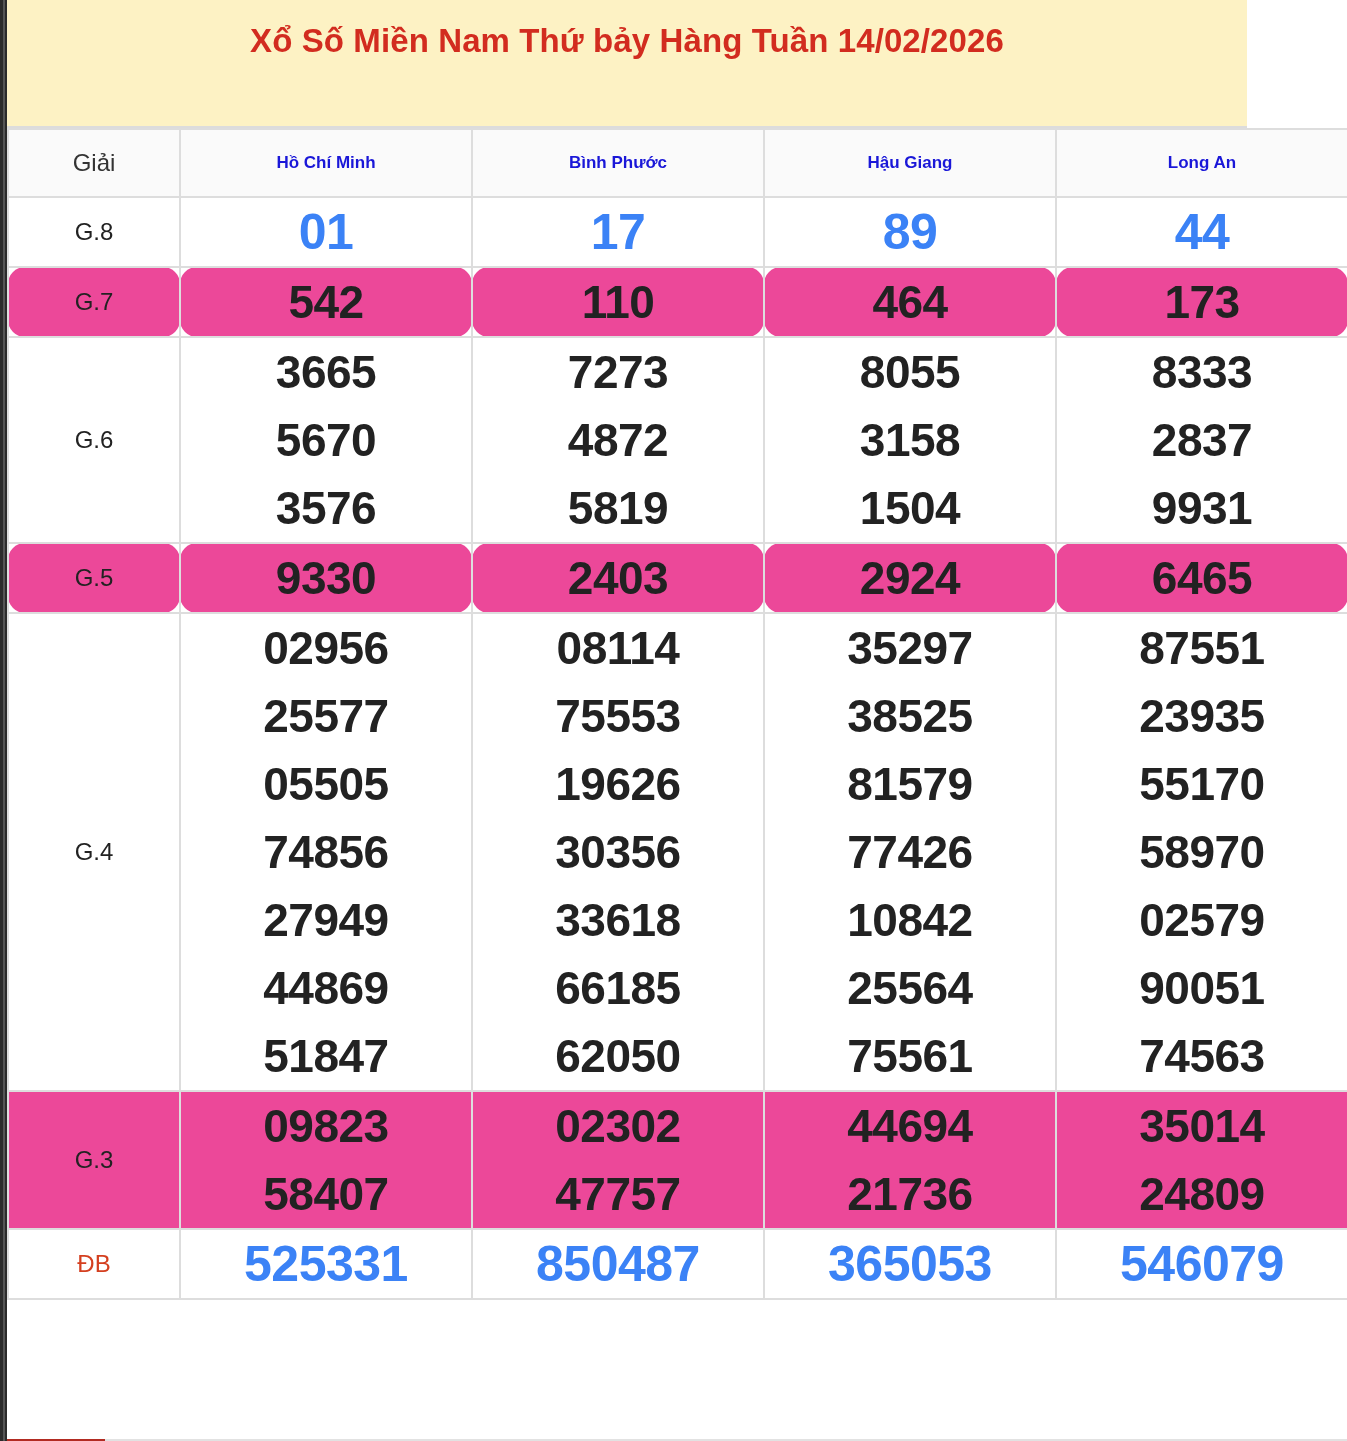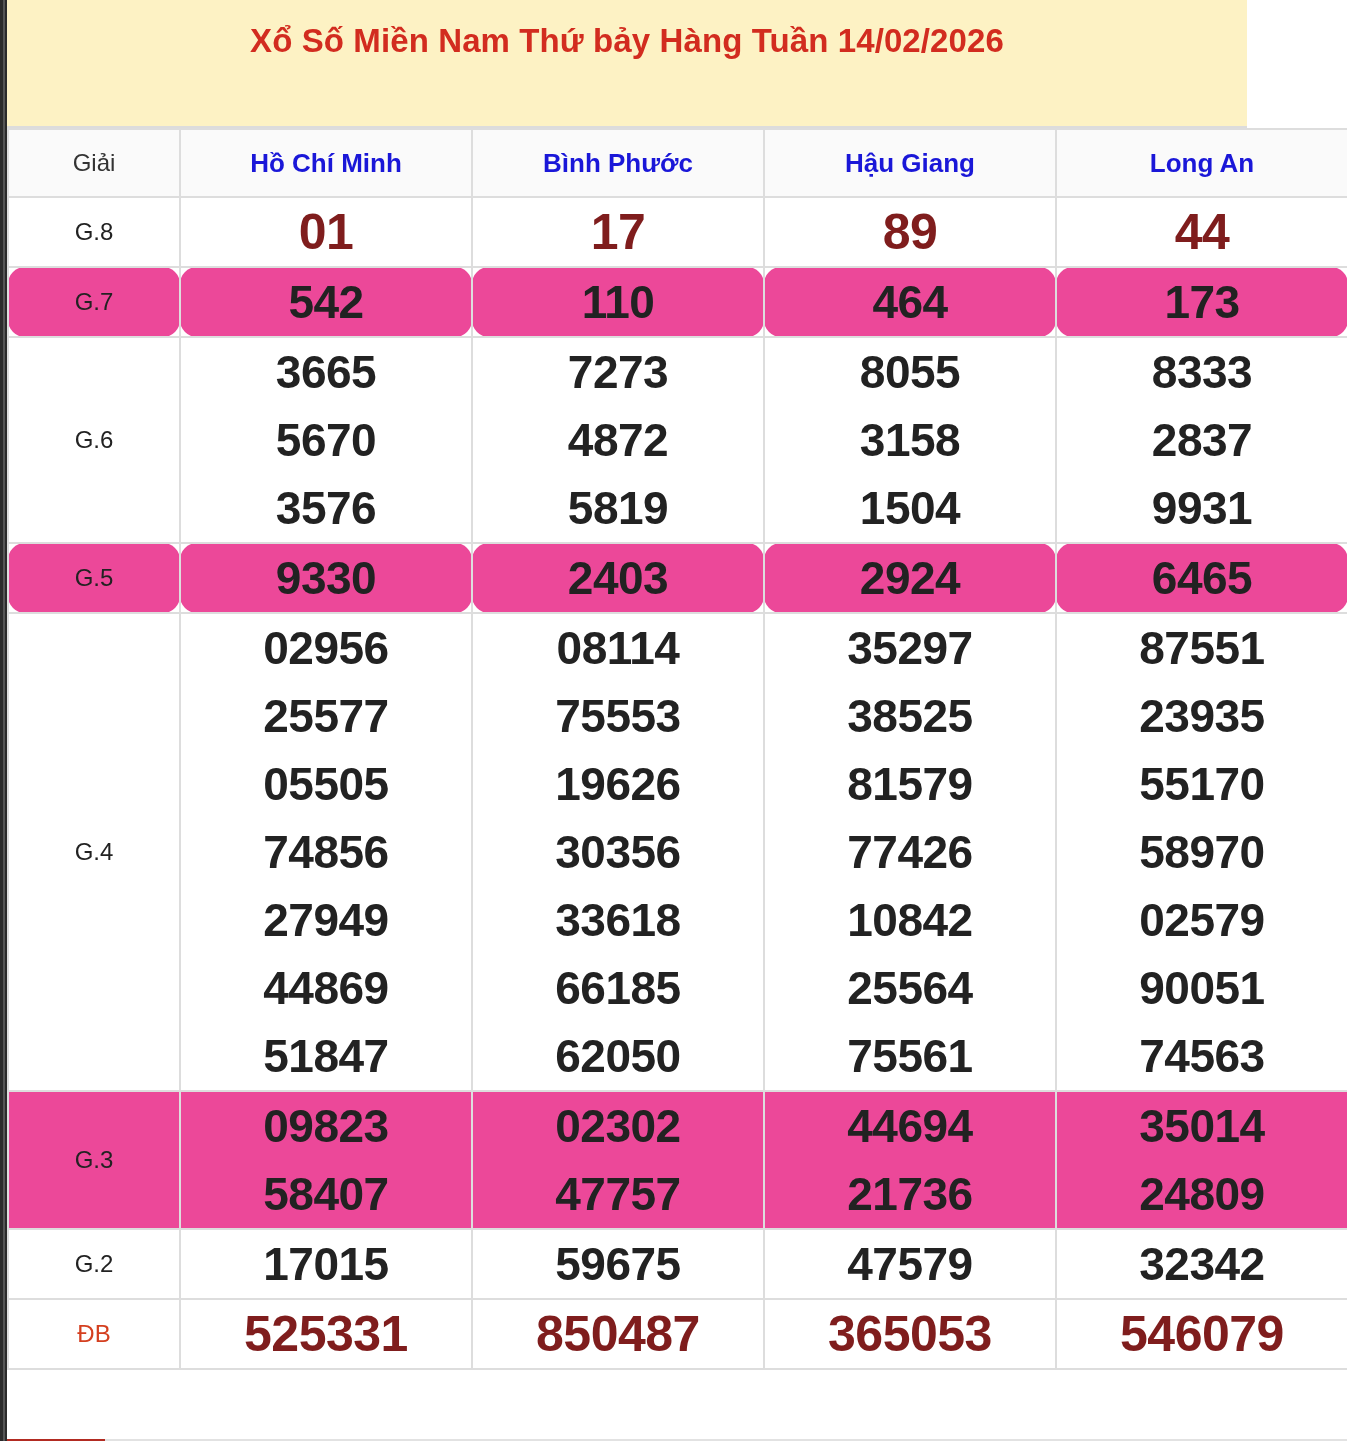--- a/index.html
+++ b/index.html
@@ -38,34 +38,34 @@
     }
     col.c-label { width: 172px; }
     col.c-prov { width: 292px; }
     td, th {
       border: 2px solid #dddddd; text-align: center; padding: 0;
       vertical-align: middle;
       margin-left: 12px;
     }
     tr.head th {
       height: 66px; background: #fafafa;
-      font-size: 26px; font-weight: bold; color: #1a17d8;
+      font-size: 17px; font-weight: bold; color: #1a17d8;
     }
     tr.head th.label-head {
       font-weight: normal; color: #333; font-size: 24px;
     }
     td.label { font-size: 24px; color: #222; }
     tr.alt td { background: #ec4899; }
     tr.odd td { background: #ffffff; }
     .num {
       display: block; font-weight: bold; color: #222;
       font-size: 46px; line-height: 68px;
       letter-spacing: -0.5px;
     }
-    .num.red { color: #7f1d1d; }
+    .num.red { color: #3b82f6; }
     .num.g8 { font-size: 50px; }
     .num.db { font-size: 50px; }
     td.label.red { color: #d43f1f; }
     tr.r1 td { height: 66px; border-radius: 17px; }
     .bottom-strip {
       position: absolute; left: 7px; top: 1439px; width: 1340px; height: 2px;
       background: #e2e2e2;
     }
     .bottom-strip .active {
       position: absolute; left: 0; top: 0; width: 98px; height: 2px; background: #b22b22;
@@ -225,35 +225,20 @@
         <td>
           <span class="num">44694</span>
           <span class="num">21736</span>
         </td>
         <td>
           <span class="num">35014</span>
           <span class="num">24809</span>
         </td>
       </tr>
 
-      <tr class="odd r1">
-        <td class="label">G.2</td>
-        <td>
-            <span class="num">17015</span>
-          </td>
-        <td>
-            <span class="num">59675</span>
-          </td>
-        <td>
-            <span class="num">47579</span>
-          </td>
-        <td>
-            <span class="num">32342</span>
-          </td>
-      </tr>
 
 
       <tr class="odd r1">
         <td class="label red">ĐB</td>
         <td>
             <span class="num red db">525331</span>
           </td>
         <td>
             <span class="num red db">850487</span>
           </td>

